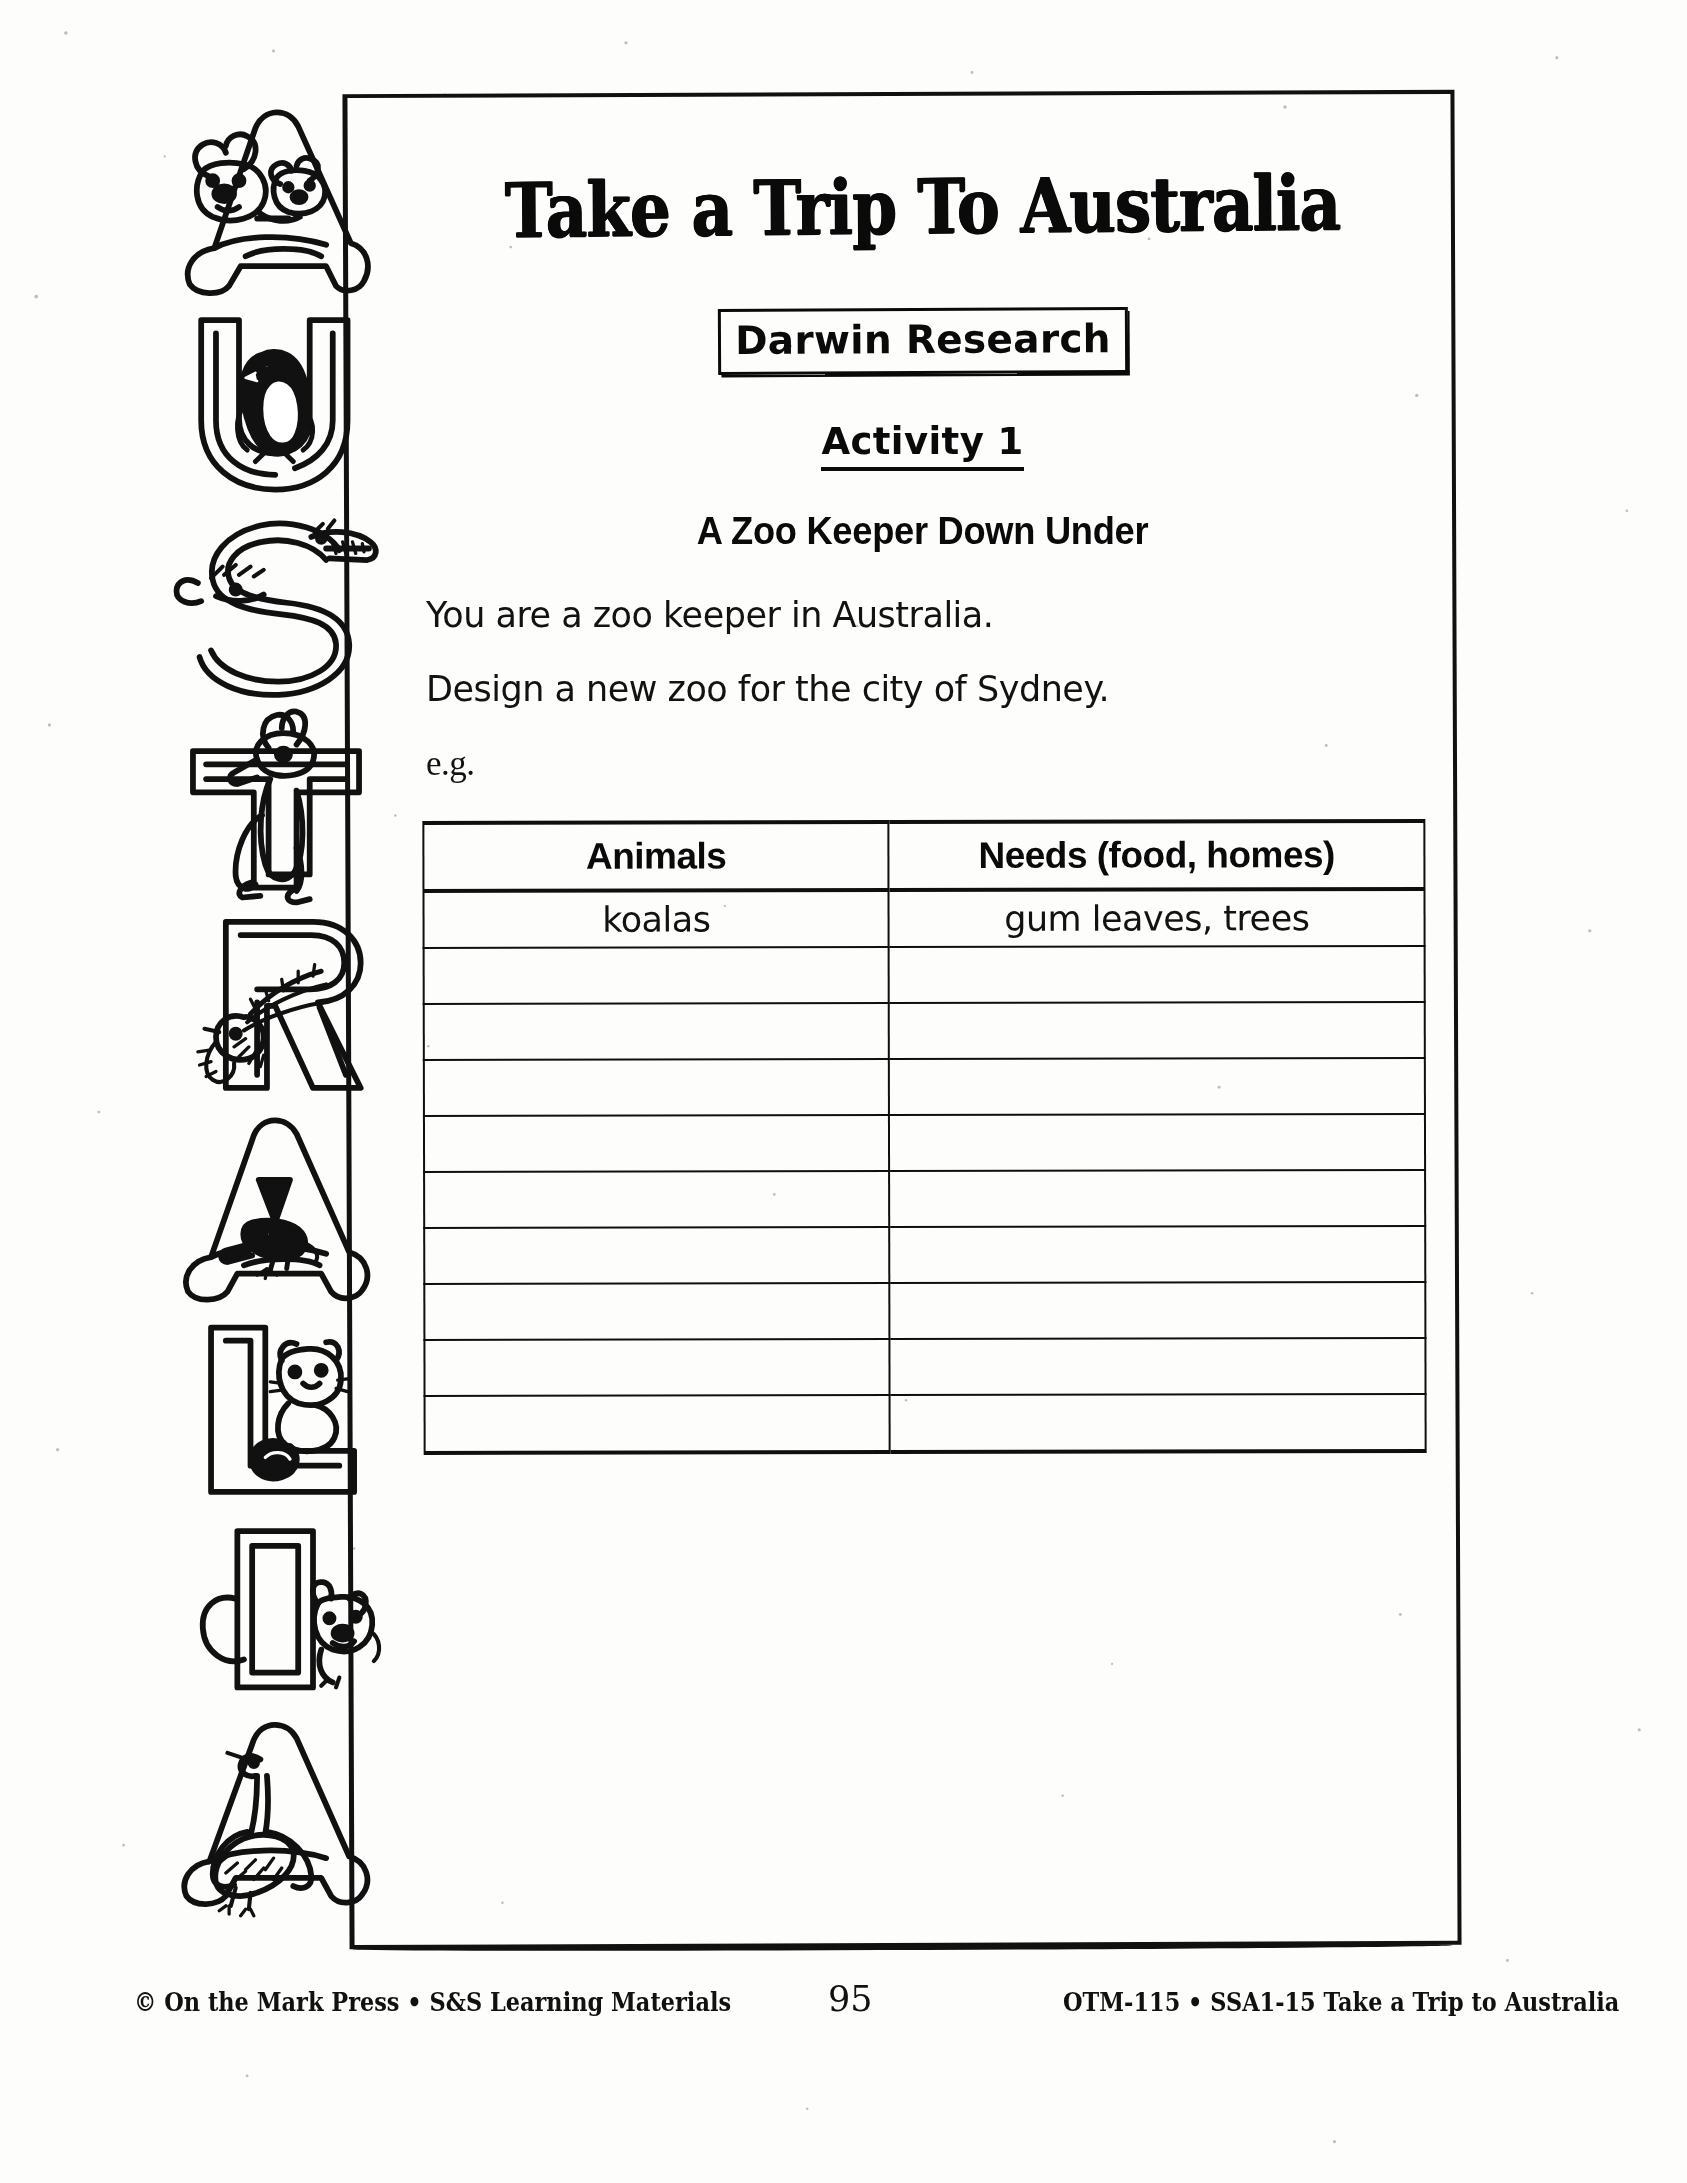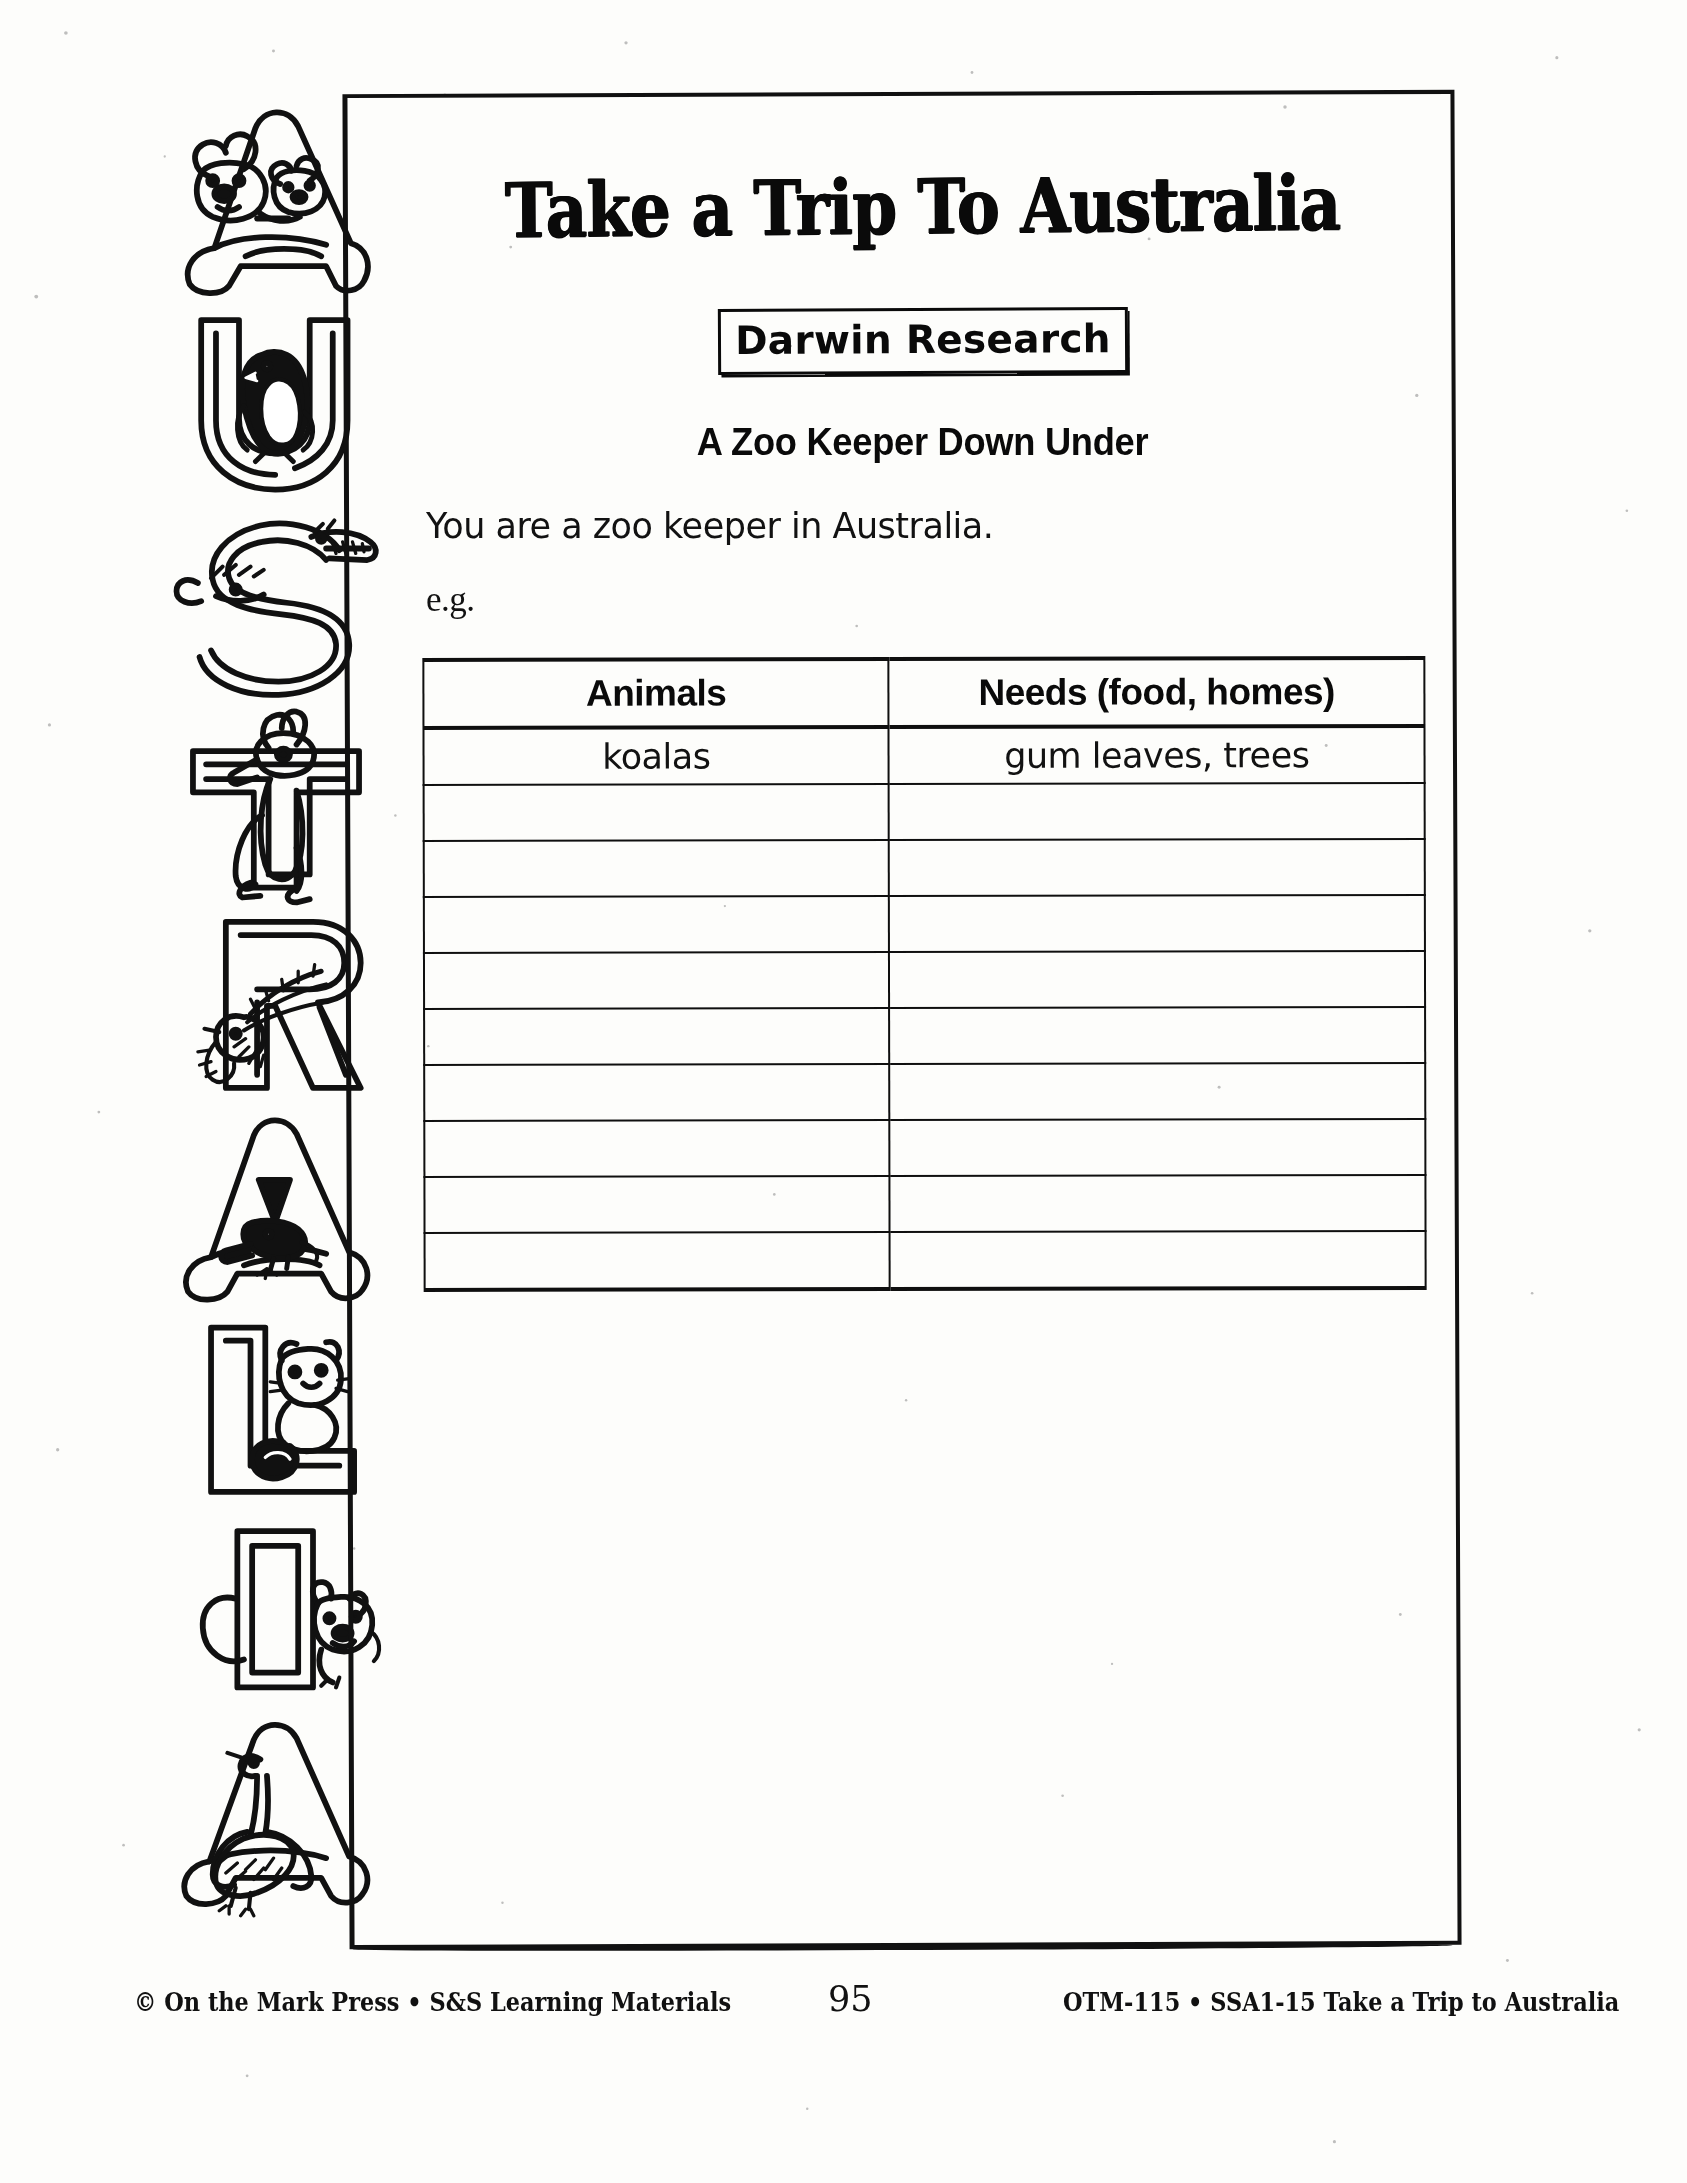--- a/index.html
+++ b/index.html
@@ -483,25 +483,29 @@
   <div id="content-frame"></div>
 
   <div id="inner">
 
     <h1 id="title">Take a Trip To Australia</h1>
 
     <div id="darwin-box">
       <span id="darwin-label">Darwin Research</span>
     </div>
 
+    <div id="activity-heading">
+      <span>Activity 1</span>
+    </div>
 
     <div id="subtitle">A Zoo Keeper Down Under</div>
 
     <div id="body-copy">
       <p class="para">You are a zoo keeper in Australia.</p>
+      <p class="para">Design a new zoo for the city of Sydney.</p>
       <p class="para eg">e.g.</p>
     </div>
 
     <table id="chart-table">
       <colgroup>
           <col class="c1">
           <col class="c2">
         </colgroup>
       <thead>
         <tr>

